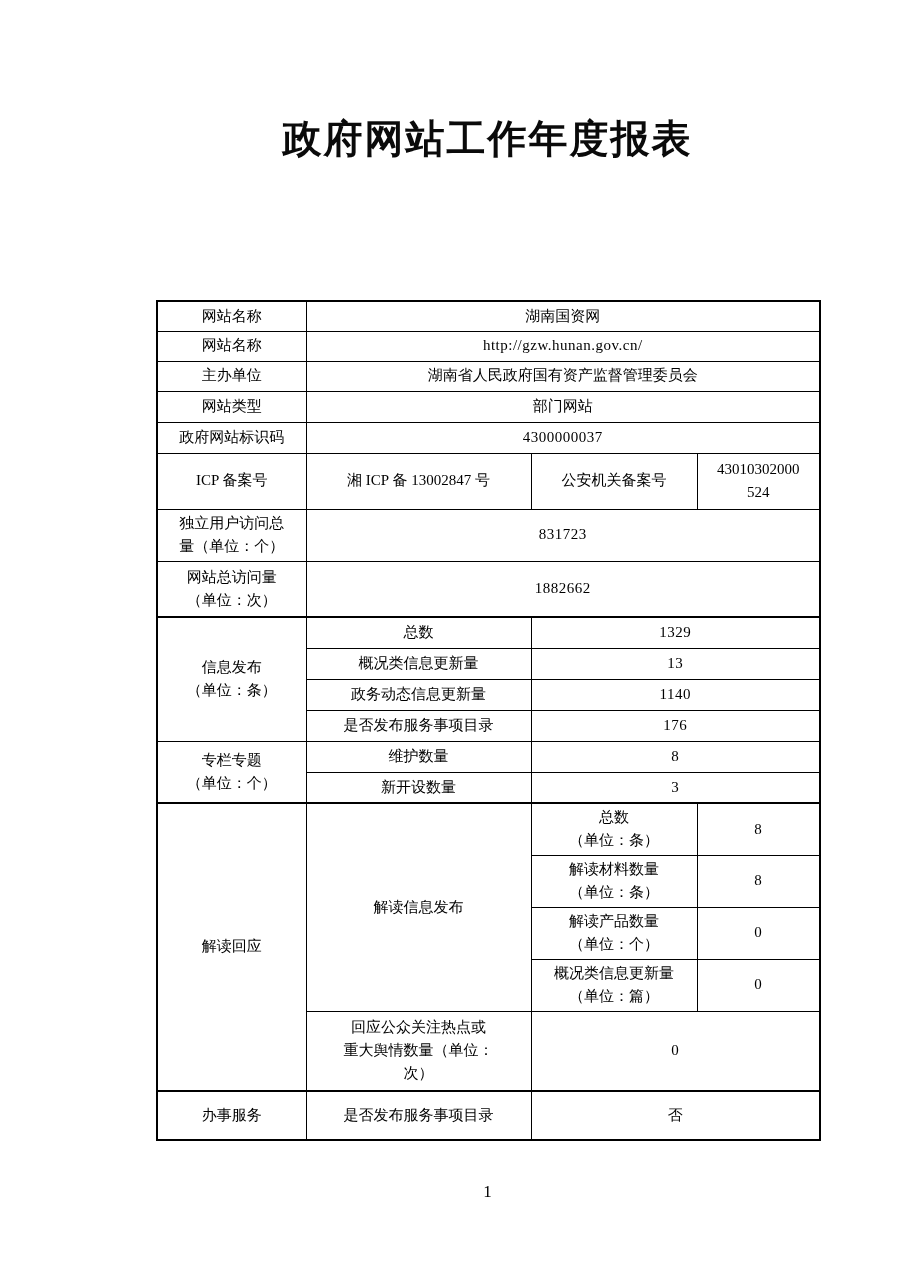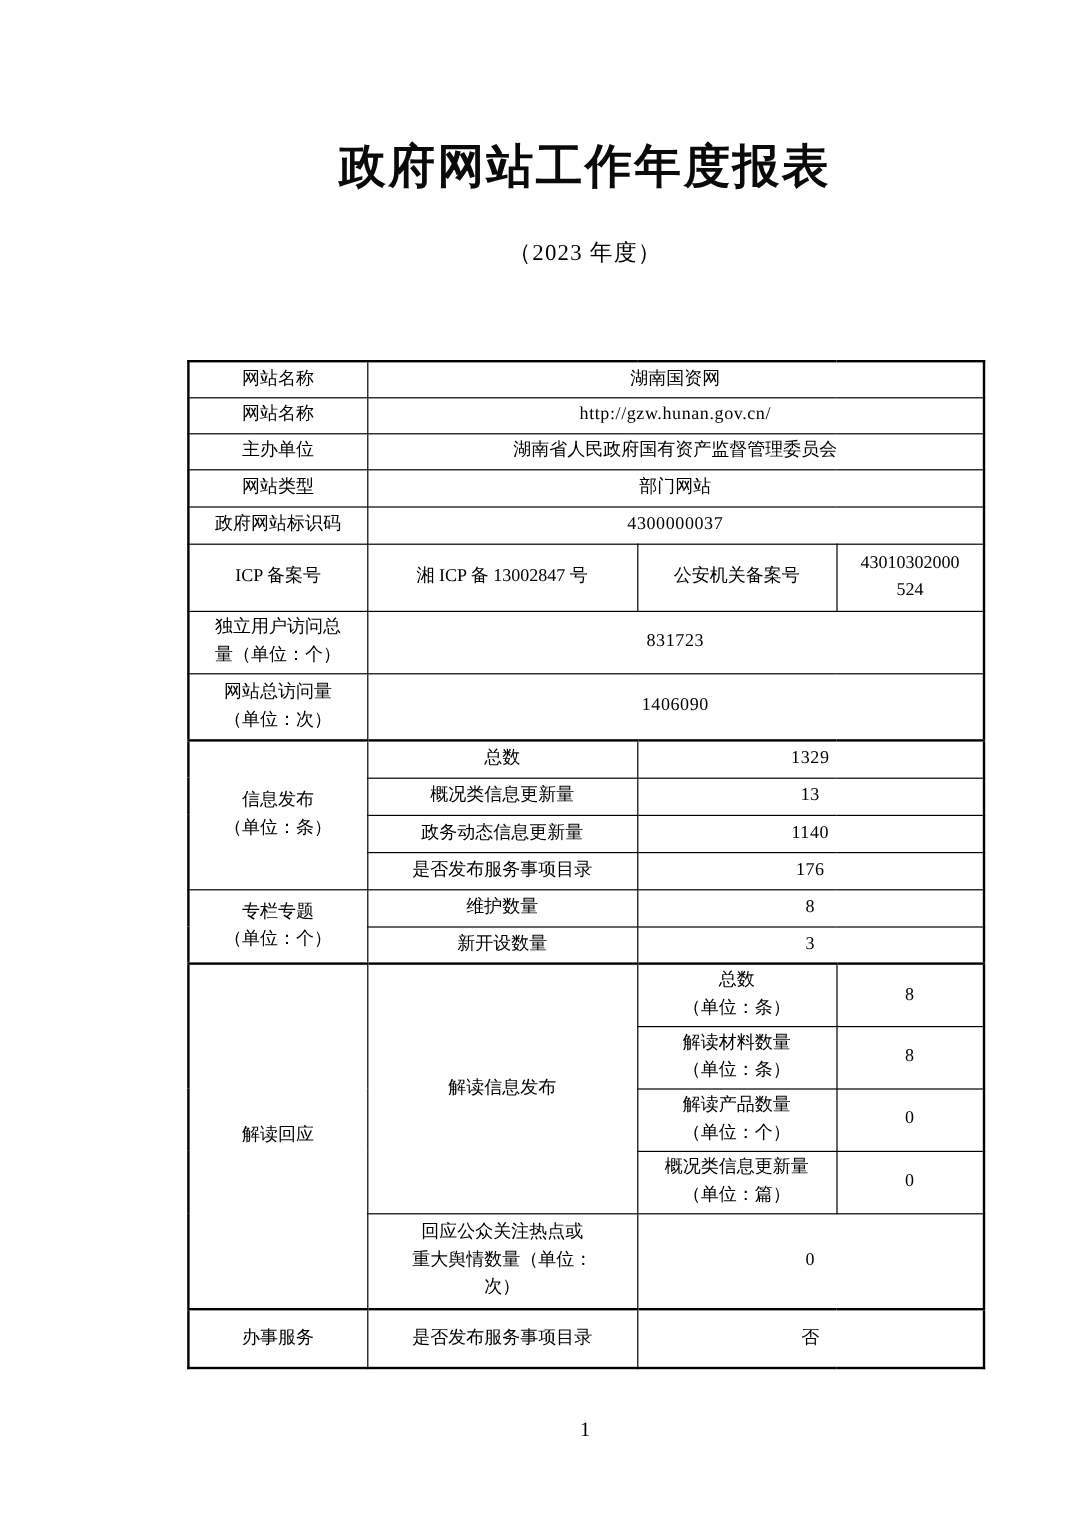--- a/index.html
+++ b/index.html
@@ -77,21 +77,20 @@
     font-size: 17px;
   }
 </style>
 </head>
 <body>
 
 <div class="page">
   <div class="content">
 
     <div class="doc-title">政府网站工作年度报表</div>
-    <div class="doc-subtitle">（2023 年度）</div>
 
     <table class="report">
       <colgroup>
         <col style="width:149px">
           <col style="width:225px">
           <col style="width:166px">
           <col style="width:123px">
       </colgroup>
 
       <tbody>
@@ -124,21 +123,21 @@
       </tr>
 
       <tr style="height:52px">
         <td>独立用户访问总
 量（单位：个）</td>
         <td colspan="3" class="num">831723</td>
       </tr>
       <tr style="height:56px">
         <td>网站总访问量
 （单位：次）</td>
-        <td colspan="3" class="num">1406090</td>
+        <td colspan="3" class="num">1882662</td>
       </tr>
 
       <tr style="height:31px" class="sec-top">
         <td rowspan="4">信息发布
 （单位：条）</td>
         <td>总数</td>
         <td colspan="2" class="num">1329</td>
       </tr>
       <tr style="height:31px">
         <td>概况类信息更新量</td>

